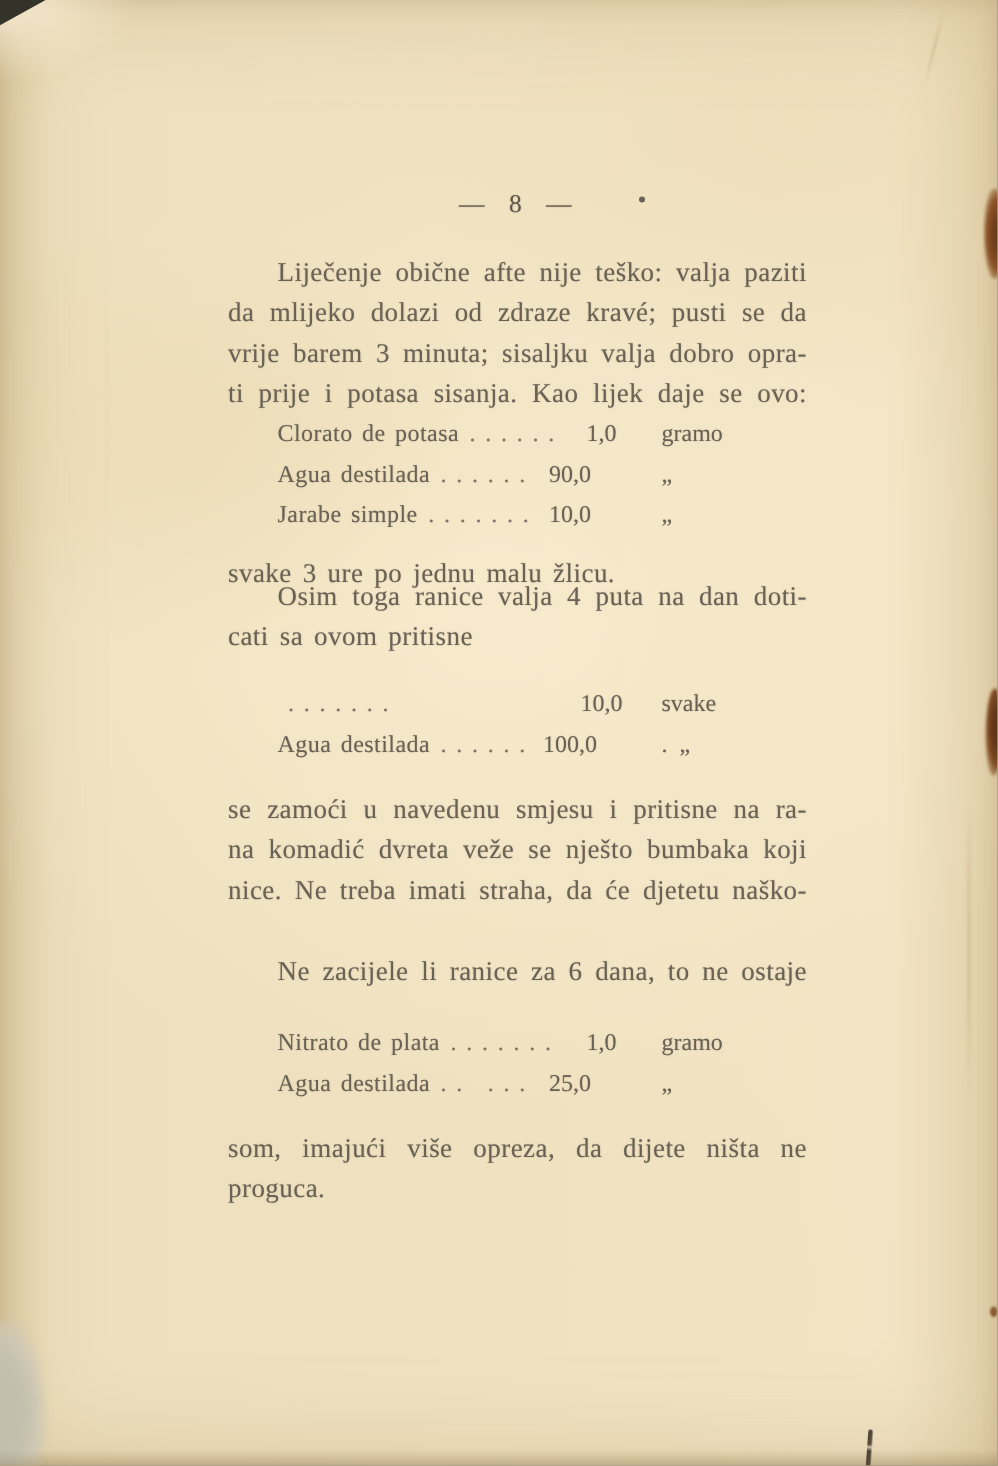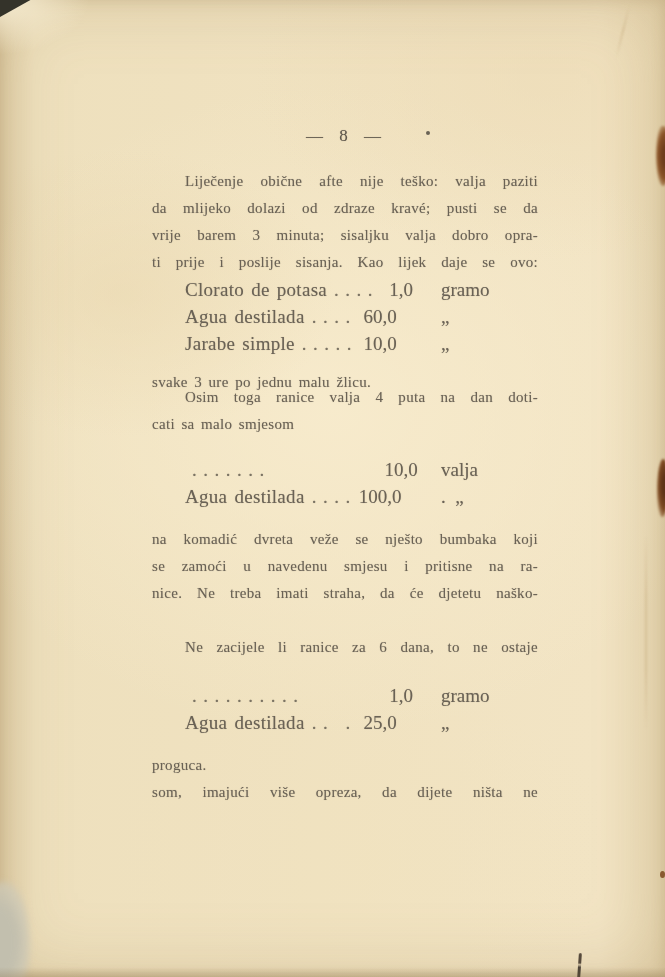--- a/index.html
+++ b/index.html
@@ -16,38 +16,38 @@
       radial-gradient(ellipse 340px 240px at 55% 88%, rgba(240,226,190,0.5), rgba(240,226,190,0) 75%),
       linear-gradient(90deg, #e2d1ab 0px, #eee0bd 34px, #f2e4c4 90%, #e9d9b4 100%),
       #efe1bf;
     box-shadow: inset 0 0 70px rgba(155,125,75,0.28), inset 0 0 14px rgba(140,110,65,0.22);
   }
 
   
   .textcol { position:absolute; left:152px; width:386px; }
   .line {
     height:27px; line-height:27px;
-    font-size:15px; color:#6a6255;
+    font-size:18px; color:#6a6255;
     letter-spacing:0.3px; word-spacing:2.5px;
     text-shadow: 0 0 1px rgba(106,98,85,0.4);
     white-space:nowrap;
   }
   .just { text-align:justify; text-align-last:justify; white-space:normal; }
   .indent { padding-left:33px; }
 
   .pagenum {
     position:absolute; top:126px; left:152px; width:386px;
     text-align:center; font-size:17px; color:#5f584c;
     letter-spacing:3px; word-spacing:6px;
     text-shadow: 0 0 1px rgba(95,88,76,0.4);
   }
 
   
   .recipe { position:absolute; left:185px; width:352px; }
-  .rrow { display:flex; height:27px; line-height:27px; font-size:19px;
+  .rrow { display:flex; height:27px; line-height:27px; font-size:16px;
           color:#6a6255; text-shadow:0 0 1px rgba(106,98,85,0.4); }
   .rname { flex:0 0 auto; white-space:nowrap; letter-spacing:0.3px; word-spacing:2px; }
   .rdots { flex:1 1 auto; overflow:hidden; white-space:nowrap;
            letter-spacing:6.5px; padding-left:7px; color:#7b7363; }
   .rqty  { flex:0 0 56px; text-align:center; white-space:nowrap; }
   .runit { flex:0 0 96px; padding-left:12px; white-space:pre; }
   .runit.ditto { padding-left:33px; }
 
   
   .artifact { position:absolute; pointer-events:none; }
@@ -108,94 +108,95 @@
 <body>
 
 <div class="paper">
 
   <div class="pagenum">— 8 —</div>
 
   <div class="textcol" style="top:168px">
     <div class="line just indent">Liječenje obične afte nije teško: valja paziti</div>
     <div class="line just">da mlijeko dolazi od zdraze kravé; pusti se da</div>
     <div class="line just">vrije barem 3 minuta; sisaljku valja dobro opra-</div>
-    <div class="line just">ti prije i poslije sisanja. Kao lijek daje se ovo:</div>
+    <div class="line just">ti prije i potasa sisanja. Kao lijek daje se ovo:</div>
   </div>
 
   <div class="recipe" style="top:276px">
     <div class="rrow">
       <span class="rname">Clorato de potasa</span>
       <span class="rdots">........</span>
       <span class="rqty">1,0</span>
       <span class="runit">gramo</span>
     </div>
     <div class="rrow">
       <span class="rname">Agua destilada</span>
       <span class="rdots">........ .</span>
-      <span class="rqty">60,0</span>
+      <span class="rqty">90,0</span>
       <span class="runit ditto">„</span>
     </div>
     <div class="rrow">
       <span class="rname">Jarabe simple</span>
       <span class="rdots">............</span>
       <span class="rqty">10,0</span>
       <span class="runit ditto">„</span>
     </div>
   </div>
 
   <div class="textcol" style="top:369px">
     <div class="line">svake 3 ure po jednu malu žlicu.</div>
   </div>
 
   <div class="textcol" style="top:384px">
     <div class="line just indent">Osim toga ranice valja 4 puta na dan doti-</div>
-    <div class="line">cati sa malo smjesom</div>
+    <div class="line">cati sa ovom pritisne</div>
   </div>
 
   <div class="recipe" style="top:456px">
     <div class="rrow">
       <span class="rdots">.......</span>
       <span class="rqty">10,0</span>
-      <span class="runit">valja</span>
+      <span class="runit">svake</span>
     </div>
     <div class="rrow">
       <span class="rname">Agua destilada</span>
       <span class="rdots">.........</span>
       <span class="rqty">100,0</span>
       <span class="runit ditto">.  „</span>
     </div>
   </div>
 
   <div class="textcol" style="top:526px">
+    <div class="line just">se zamoći u navedenu smjesu i pritisne na ra-</div>
     <div class="line just">na komadić dvreta veže se nješto bumbaka koji</div>
-    <div class="line just">se zamoći u navedenu smjesu i pritisne na ra-</div>
     <div class="line just">nice. Ne treba imati straha, da će djetetu naško-</div>
   </div>
 
   <div class="textcol" style="top:634px">
     <div class="line just indent">Ne zacijele li ranice za 6 dana, to ne ostaje</div>
   </div>
 
   <div class="recipe" style="top:682px">
     <div class="rrow">
+      <span class="rname">Nitrato de plata</span>
       <span class="rdots">..........</span>
       <span class="rqty">1,0</span>
       <span class="runit">gramo</span>
     </div>
     <div class="rrow">
       <span class="rname">Agua destilada</span>
       <span class="rdots">..  .......</span>
       <span class="rqty">25,0</span>
       <span class="runit ditto">„</span>
     </div>
   </div>
 
   <div class="textcol" style="top:752px">
+    <div class="line just">som, imajući više opreza, da dijete ništa ne</div>
     <div class="line">proguca.</div>
-    <div class="line just">som, imajući više opreza, da dijete ništa ne</div>
   </div>
 
   <div class="artifact corner-tl-light"></div>
   <div class="artifact corner-tl"></div>
   <div class="artifact stain-right-a"></div>
   <div class="artifact stain-right-b"></div>
   <div class="artifact speck-right"></div>
   <div class="artifact stain-bottom-left"></div>
   <div class="artifact mark-bottom"></div>
   <div class="artifact dot-near-pagenum"></div>

